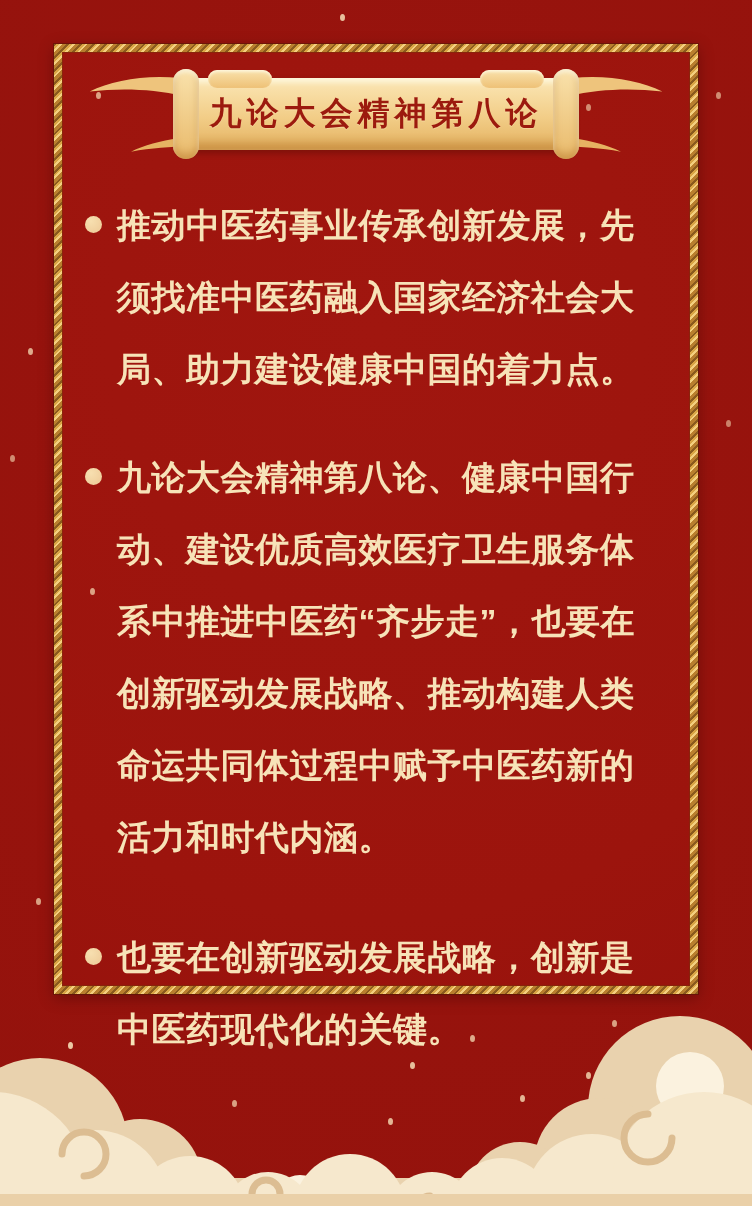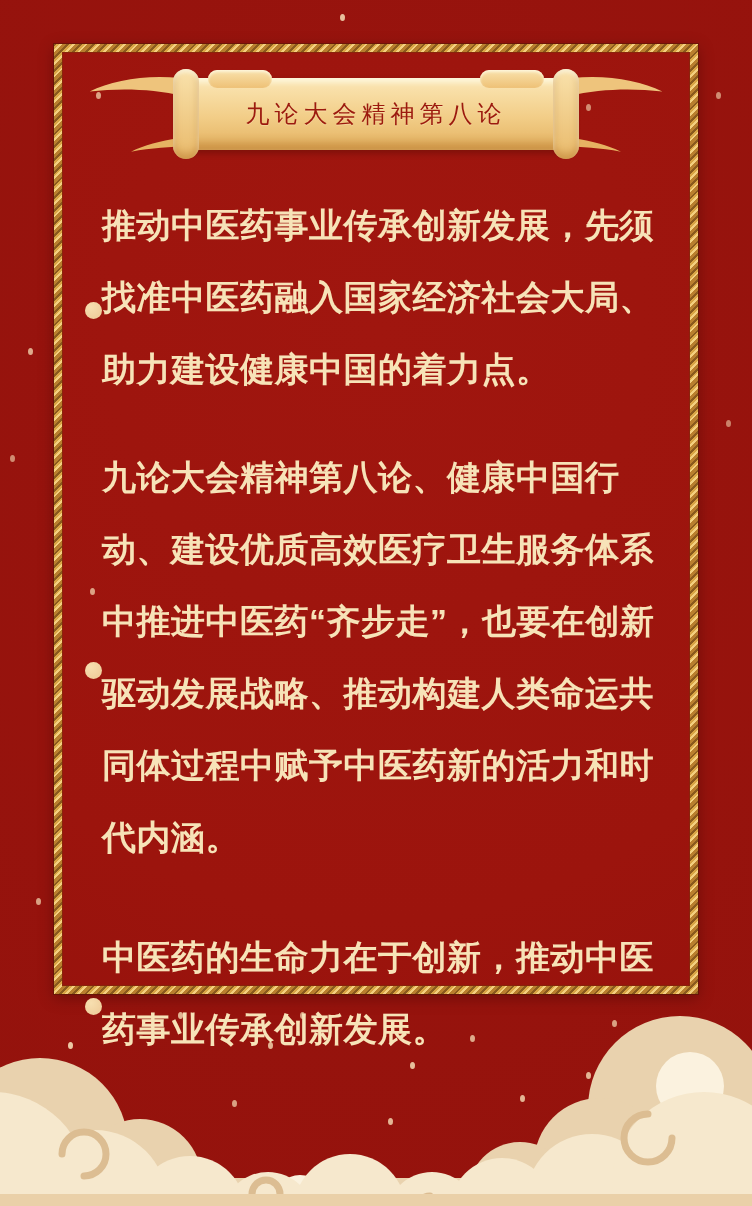--- a/index.html
+++ b/index.html
@@ -52,32 +52,32 @@
   .banner .bar::before{left:-5px;}
   .banner .bar::after{right:-5px;}
   .bump{
     position:absolute;width:64px;height:18px;border-radius:9px;
     background:linear-gradient(180deg,#f9e2ac,#eec176);
     box-shadow:inset 0 2px 3px rgba(255,255,240,.7);
   }
   .bump.tl{top:-8px;left:30px;} .bump.tr{top:-8px;right:30px;}
   .banner-title{
     position:relative;z-index:3;
-    font-family:"DejaVu Serif","Liberation Serif",serif;font-weight:400;
-    font-size:24px;color:var(--banner_text_red);letter-spacing:5px;white-space:nowrap;
+    font-family:"DejaVu Serif","Liberation Serif",serif;font-weight:700;
+    font-size:32px;color:var(--banner_text_red);letter-spacing:5px;white-space:nowrap;
     text-shadow:0 1px 0 rgba(255,240,200,.35);
   }
 
   
   .content{
     position:absolute;left:62px;top:52px;width:628px;height:934px;
     padding:137px 26px 0 23px;z-index:3;
   }
   .bullet-list{list-style:none;}
-  .bullet-item{display:flex;align-items:center;}
+  .bullet-item{display:flex;align-items:flex-start;gap:15px;}
   .bullet-item.gap-a{margin-bottom:36px;}
   .bullet-item.gap-b{margin-bottom:48px;}
   .bullet-dot{
     flex:0 0 17px;width:17px;height:17px;border-radius:50%;
     background:radial-gradient(circle at 35% 30%,#f7dfb0,var(--bullet_gold) 70%);
     margin-top:27px;
   }
   .bullet-text{
     font-size:34px;font-weight:700;line-height:72px;letter-spacing:.5px;
     color:var(--text_cream);text-align:left;
@@ -149,21 +149,21 @@
     <li class="bullet-item gap-a">
       <span class="bullet-dot"></span>
       <span class="bullet-text">推动中医药事业传承创新发展，先须找准中医药融入国家经济社会大局、助力建设健康中国的着力点。</span>
     </li>
     <li class="bullet-item gap-b">
       <span class="bullet-dot"></span>
       <span class="bullet-text">九论大会精神第八论、健康中国行动、建设优质高效医疗卫生服务体系中推进中医药“齐步走”，也要在创新驱动发展战略、推动构建人类命运共同体过程中赋予中医药新的活力和时代内涵。</span>
     </li>
     <li class="bullet-item">
       <span class="bullet-dot"></span>
-      <span class="bullet-text">中医药的生命力在于创新，推动中医药事业传承创新发展。</span>
+      <span class="bullet-text">也要在创新驱动发展战略，创新是中医药现代化的关键。</span>
     </li>
   </ul>
 </div>
 
 <div class="confetti"></div>
 
 <svg class="clouds" viewBox="0 0 752 210" xmlns="http://www.w3.org/2000/svg" aria-hidden="true">
 
   <g fill="#e9d2ae">
     <circle cx="40" cy="150" r="88"></circle>

